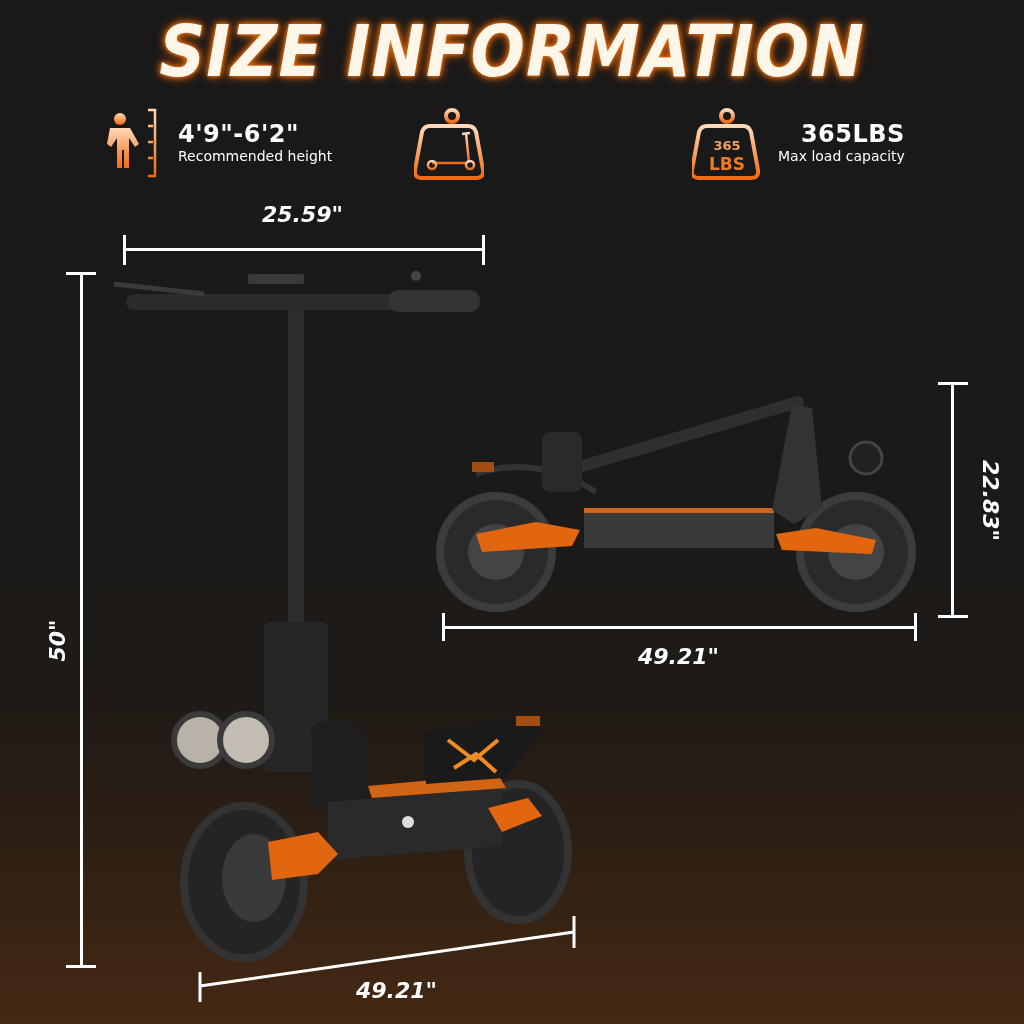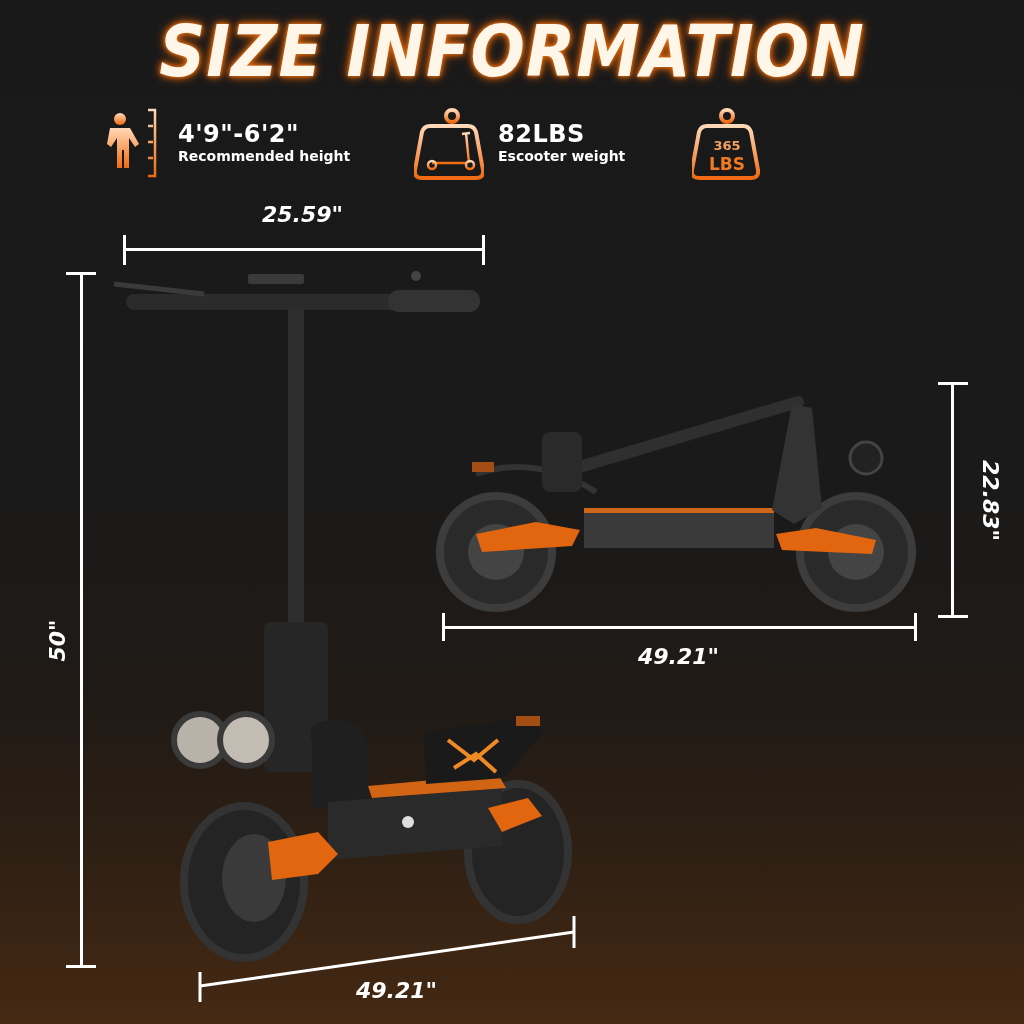--- a/index.html
+++ b/index.html
@@ -4,21 +4,21 @@
 <style>
   html,body{margin:0;padding:0;}
   body{width:1024px;height:1024px;overflow:hidden;
     background:linear-gradient(180deg,#191919 0%,#1a1a1a 45%,#1f1a16 68%,#2d1f14 82%,#452913 100%);
     font-family:"DejaVu Sans","Liberation Sans",sans-serif;position:relative;color:#fff;}
   .title{position:absolute;left:0;right:0;top:14px;text-align:center;
     font-family:"DejaVu Sans",sans-serif;font-weight:900;font-size:64px;font-style:italic;letter-spacing:1px;
     color:#fff6ea;text-shadow:0 0 3px #e06a10,0 0 6px #e06a10,0 0 10px #c85a0a;transform:scaleY(1.12);}
   .spec{position:absolute;top:100px;height:86px;display:flex;align-items:center;}
   .spec .val{font-weight:700;font-size:24px;line-height:26px;letter-spacing:.5px;}
-  .spec .lbl{font-weight:700;font-size:14px;line-height:18px;}
+  .spec .lbl{font-weight:400;font-size:14px;line-height:18px;}
   .spec svg{display:block;}
   .dimtxt{position:absolute;font-weight:900;font-style:italic;font-size:22px;color:#fff;}
   .line{position:absolute;background:#fff;}
   .scene{position:absolute;}
 </style>
 </head>
 <body>
 
 <div class="title">SIZE INFORMATION</div>
 
@@ -47,39 +47,39 @@
           <stop offset="0" stop-color="#ffd9b8"></stop>
           <stop offset="1" stop-color="#f06a12"></stop>
         </linearGradient>
       </defs>
     <circle cx="38" cy="12" r="6" fill="none" stroke="url(#og2)" stroke-width="4"></circle>
     <path d="M22 22 h32 q6 0 8 6 l7 38 q1 8 -7 8 h-54 q-8 0 -7 -8 l7 -38 q2 -6 8 -6z" fill="none" stroke="url(#og2)" stroke-width="4"></path>
     <path d="M48 30 l8 -1 M52 29 l3 30 M18 59 h34" stroke="url(#og2)" stroke-width="2.5" fill="none"></path>
     <circle cx="18" cy="61" r="4" fill="none" stroke="url(#og2)" stroke-width="2.5"></circle>
     <circle cx="56" cy="61" r="4" fill="none" stroke="url(#og2)" stroke-width="2.5"></circle>
   </svg>
-  <div style="margin-left:14px;">
-    <div class="val">82LBS</div>
-    <div class="lbl">Escooter weight</div>
-  </div>
 </div>
 
 <div class="spec" style="left:692px;text-align:right;">
   <svg width="70" height="78" viewBox="0 0 70 78">
     <defs>
         <linearGradient id="og3" x1="0" y1="0" x2="0" y2="1">
           <stop offset="0" stop-color="#ffd9b8"></stop>
           <stop offset="1" stop-color="#f06a12"></stop>
         </linearGradient>
       </defs>
     <circle cx="35" cy="12" r="6" fill="none" stroke="url(#og3)" stroke-width="4"></circle>
     <path d="M19 22 h32 q6 0 8 6 l7 38 q1 8 -7 8 h-52 q-8 0 -7 -8 l7 -38 q2 -6 8 -6z" fill="none" stroke="url(#og3)" stroke-width="4"></path>
     <text x="35" y="46" text-anchor="middle" font-family="DejaVu Sans, sans-serif" font-size="13" font-weight="700" fill="#f5a060">365</text>
     <text x="35" y="66" text-anchor="middle" font-family="DejaVu Sans, sans-serif" font-size="17" font-weight="700" fill="#f07a20">LBS</text>
   </svg>
+  <div style="margin-left:16px;">
+    <div class="val">365LBS</div>
+    <div class="lbl">Max load capacity</div>
+  </div>
 </div>
 
 <div class="dimtxt" style="left:262px;top:202px;">25.59"</div>
 <div class="line" style="left:124px;top:248px;width:360px;height:3px;"></div>
 <div class="line" style="left:123px;top:235px;width:3px;height:30px;"></div>
 <div class="line" style="left:482px;top:235px;width:3px;height:30px;"></div>
 
 <div class="line" style="left:80px;top:273px;width:3px;height:694px;"></div>
 <div class="line" style="left:66px;top:272px;width:30px;height:3px;"></div>
 <div class="line" style="left:66px;top:965px;width:30px;height:3px;"></div>

